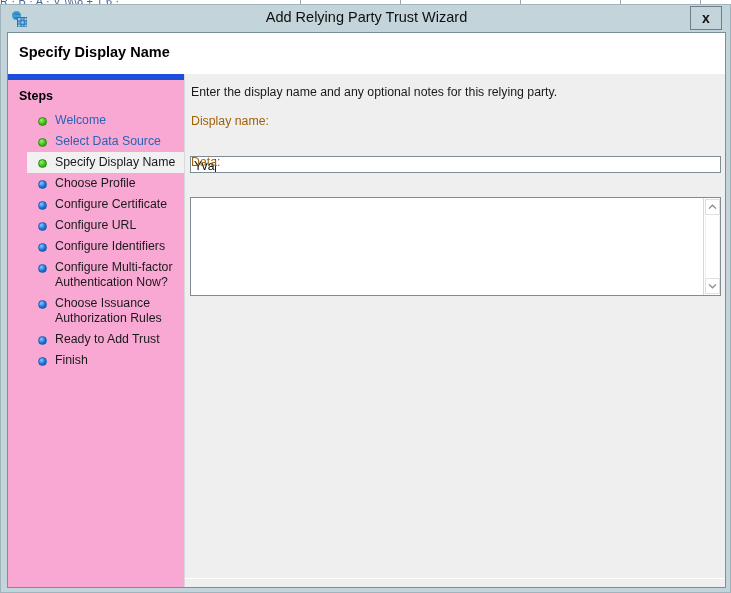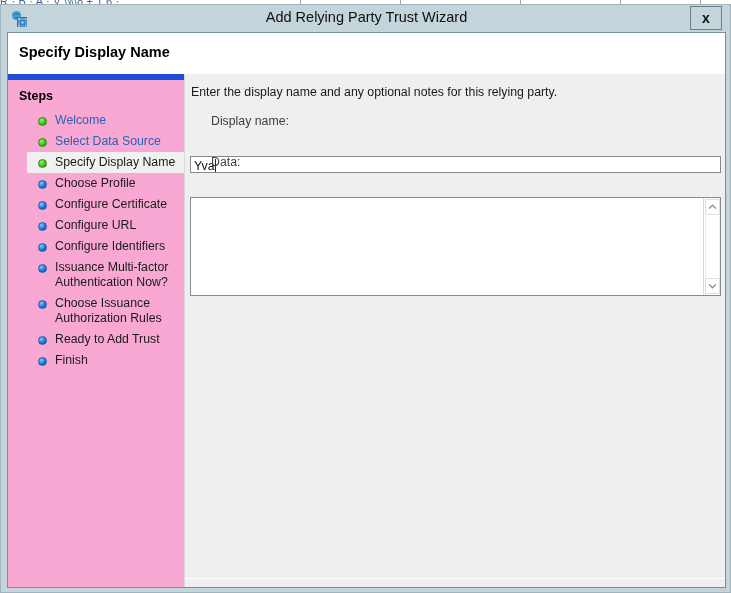--- a/index.html
+++ b/index.html
@@ -191,22 +191,21 @@
   }
   .intro {
     position: absolute;
     left: 6px; top: 11px;
     font-size: 12.3px;
     color: #1a1a1a;
   }
   .field-label {
     position: absolute;
     font-size: 12.3px;
-    color: #404040;
-    margin-left: 20px;
+    color: #a16207;
   }
   .label-display { left: 6px; top: 40px; }
   .label-notes   { left: 6px; top: 81px; }
 
   .text-input {
     position: absolute;
     left: 5px; top: 82px;
     width: 531px; height: 17px;
     background: #ffffff;
     border: 1px solid #7f8c92;
@@ -363,21 +362,21 @@
           <div class="step">
             <span class="step-bullet todo"></span>
             <span class="step-label">Configure URL</span>
           </div>
           <div class="step">
             <span class="step-bullet todo"></span>
             <span class="step-label">Configure Identifiers</span>
           </div>
           <div class="step">
             <span class="step-bullet todo"></span>
-            <span class="step-label">Issuance Multi-factor
+            <span class="step-label">Configure Multi-factor
 Authentication Now?</span>
           </div>
           <div class="step">
             <span class="step-bullet todo"></span>
             <span class="step-label">Choose Issuance
 Authorization Rules</span>
           </div>
           <div class="step">
             <span class="step-bullet todo"></span>
             <span class="step-label">Ready to Add Trust</span>

